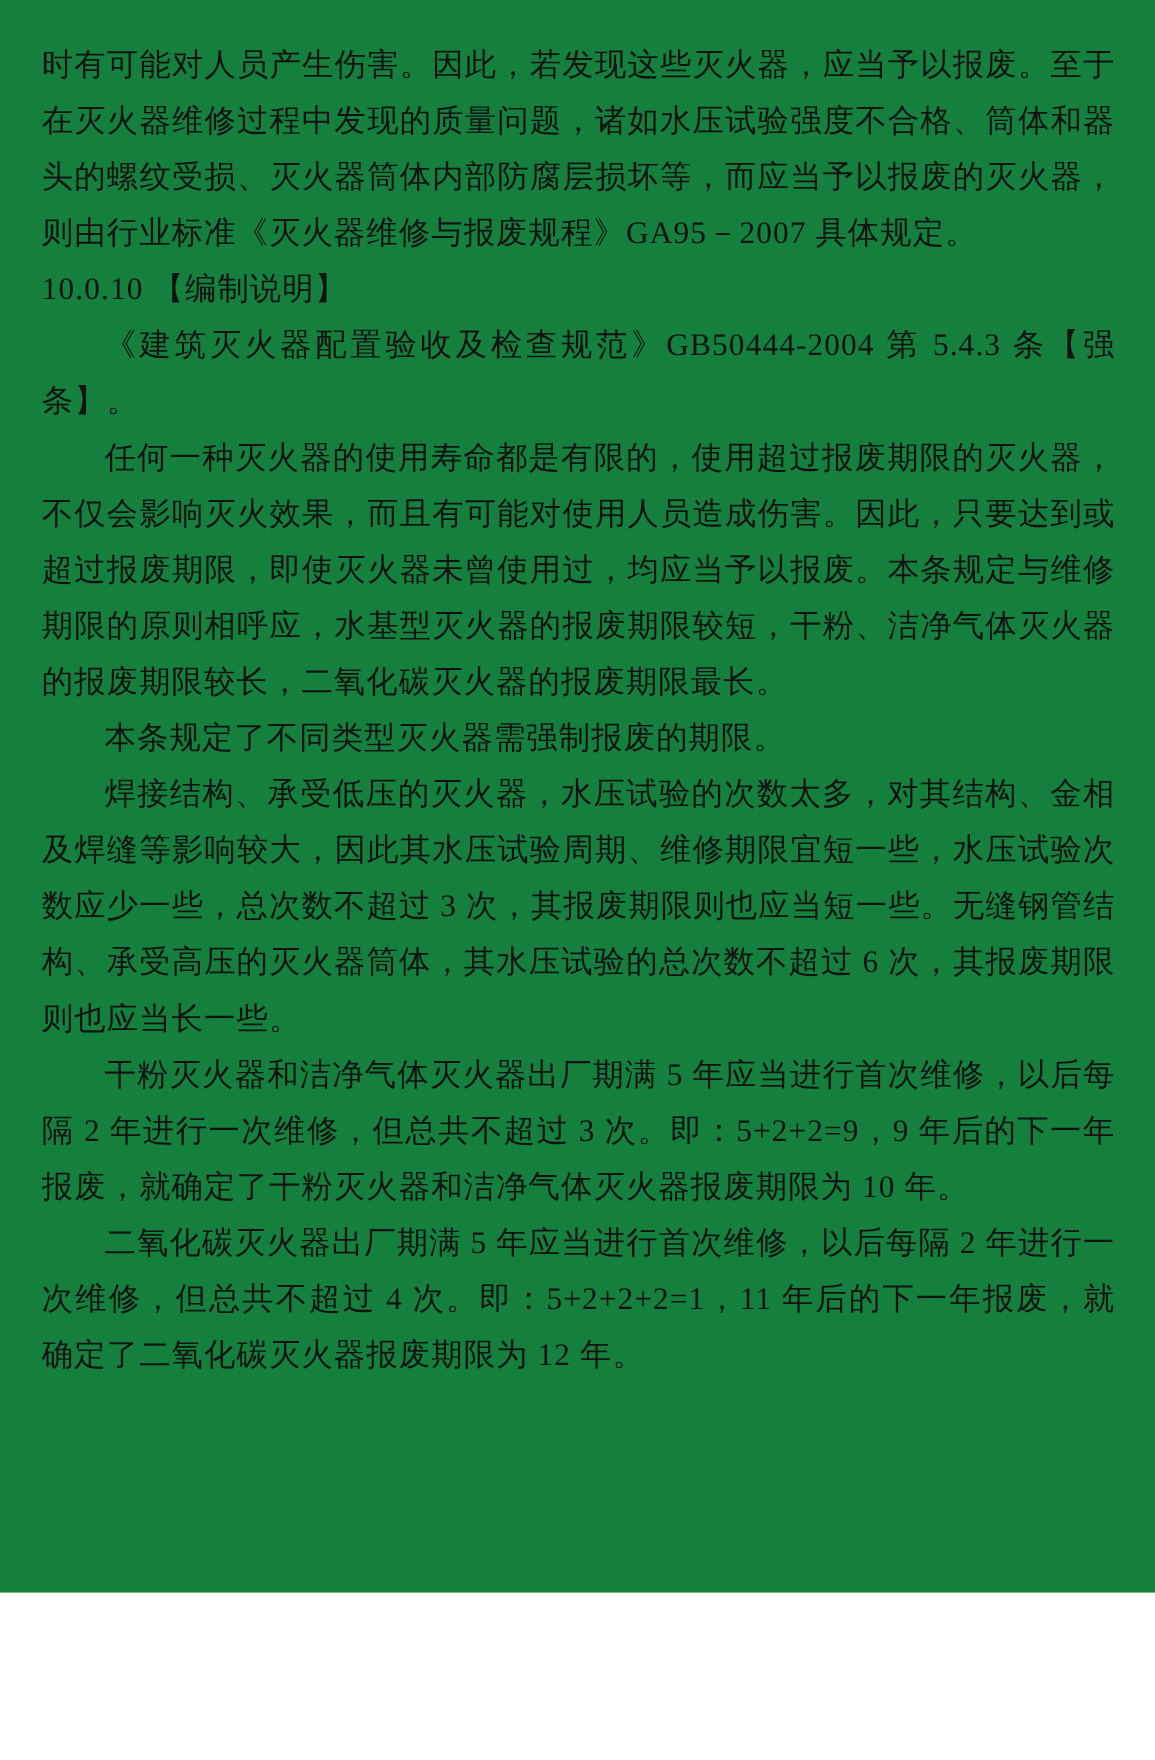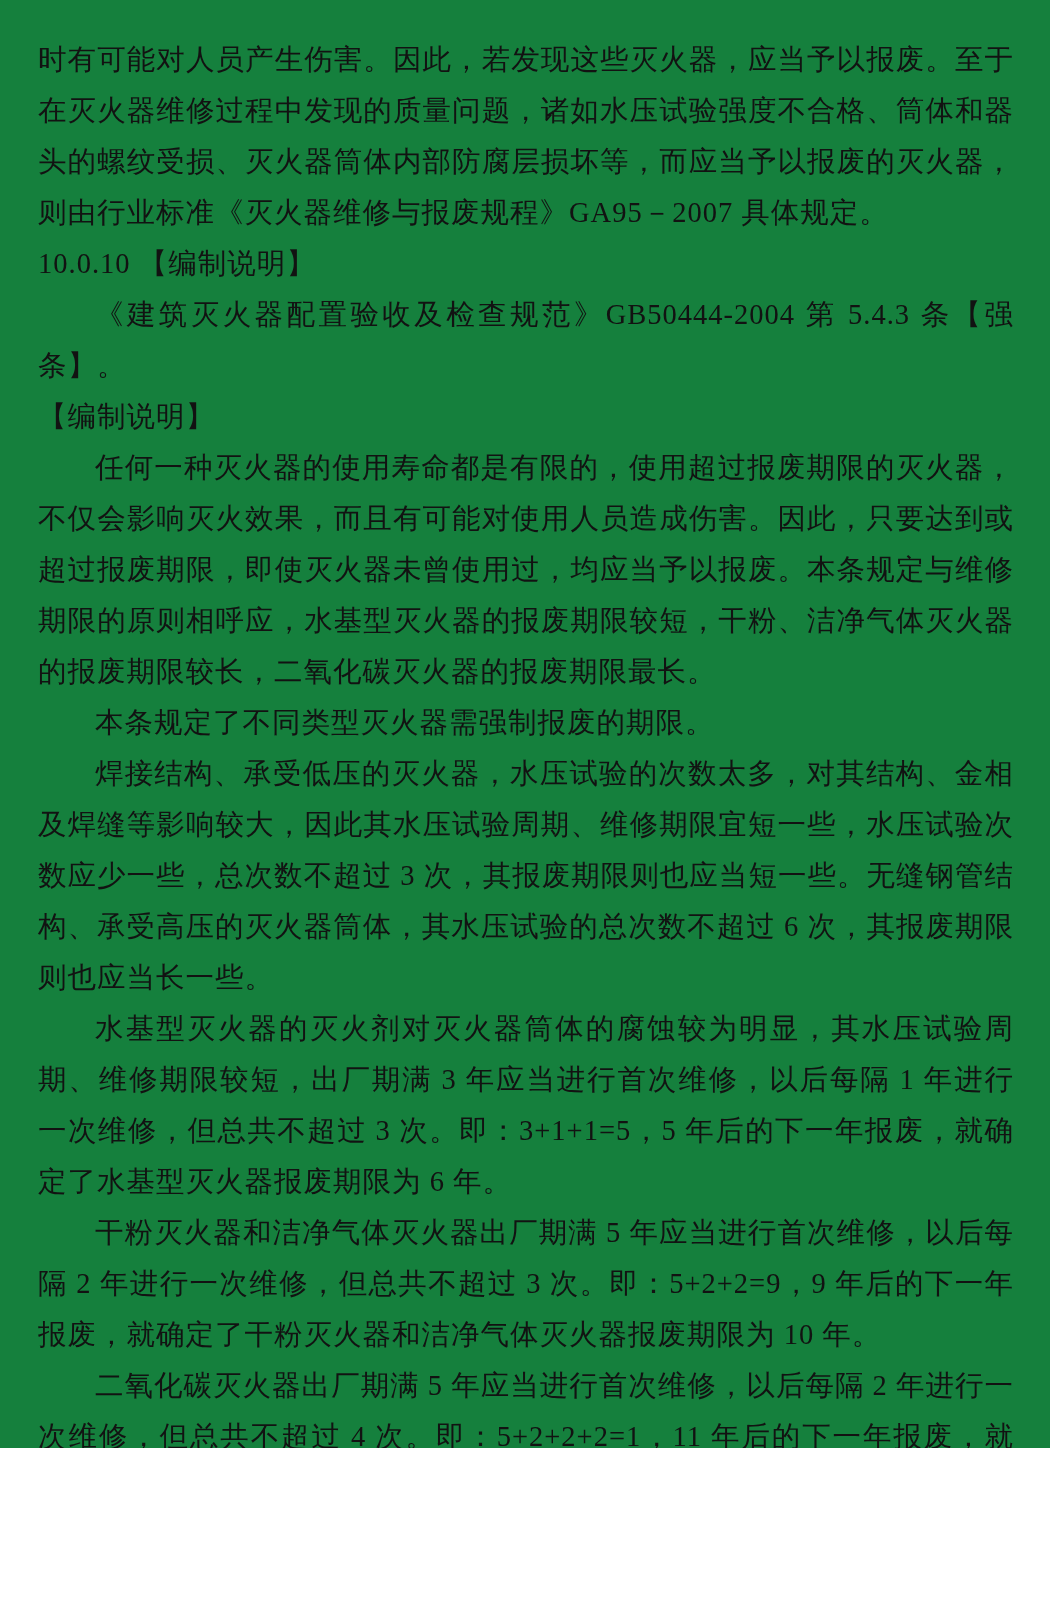--- a/index.html
+++ b/index.html
@@ -66,25 +66,23 @@
 </head>
 <body>
 
 <div class="page">
 
   <div class="doc">
 
   <p>时有可能对人员产生伤害。因此，若发现这些灭火器，应当予以报废。至于在灭火器维修过程中发现的质量问题，诸如水压试验强度不合格、筒体和器头的螺纹受损、灭火器筒体内部防腐层损坏等，而应当予以报废的灭火器，则由行业标准《灭火器维修与报废规程》GA95－2007 具体规定。</p>
       <p>10.0.10 【编制说明】</p>
       <p class="indent">《建筑灭火器配置验收及检查规范》GB50444-2004 第 5.4.3 条【强条】。</p>
-      <p>【编制说明】</p>
       <p class="indent">任何一种灭火器的使用寿命都是有限的，使用超过报废期限的灭火器，不仅会影响灭火效果，而且有可能对使用人员造成伤害。因此，只要达到或超过报废期限，即使灭火器未曾使用过，均应当予以报废。本条规定与维修期限的原则相呼应，水基型灭火器的报废期限较短，干粉、洁净气体灭火器的报废期限较长，二氧化碳灭火器的报废期限最长。</p>
       <p class="indent">本条规定了不同类型灭火器需强制报废的期限。</p>
       <p class="indent">焊接结构、承受低压的灭火器，水压试验的次数太多，对其结构、金相及焊缝等影响较大，因此其水压试验周期、维修期限宜短一些，水压试验次数应少一些，总次数不超过 3 次，其报废期限则也应当短一些。无缝钢管结构、承受高压的灭火器筒体，其水压试验的总次数不超过 6 次，其报废期限则也应当长一些。</p>
-      <p class="indent">水基型灭火器的灭火剂对灭火器筒体的腐蚀较为明显，其水压试验周期、维修期限较短，出厂期满 3 年应当进行首次维修，以后每隔 1 年进行一次维修，但总共不超过 3 次。即：3+1+1=5，5 年后的下一年报废，就确定了水基型灭火器报废期限为 6 年。</p>
       <p class="indent">干粉灭火器和洁净气体灭火器出厂期满 5 年应当进行首次维修，以后每隔 2 年进行一次维修，但总共不超过 3 次。即：5+2+2=9，9 年后的下一年报废，就确定了干粉灭火器和洁净气体灭火器报废期限为 10 年。</p>
       <p class="indent">二氧化碳灭火器出厂期满 5 年应当进行首次维修，以后每隔 2 年进行一次维修，但总共不超过 4 次。即：5+2+2+2=1，11 年后的下一年报废，就确定了二氧化碳灭火器报废期限为 12 年。</p>
     </div>
 
 
   <div class="footer-page">85</div>
 
 </div>
 
 </body></html>

